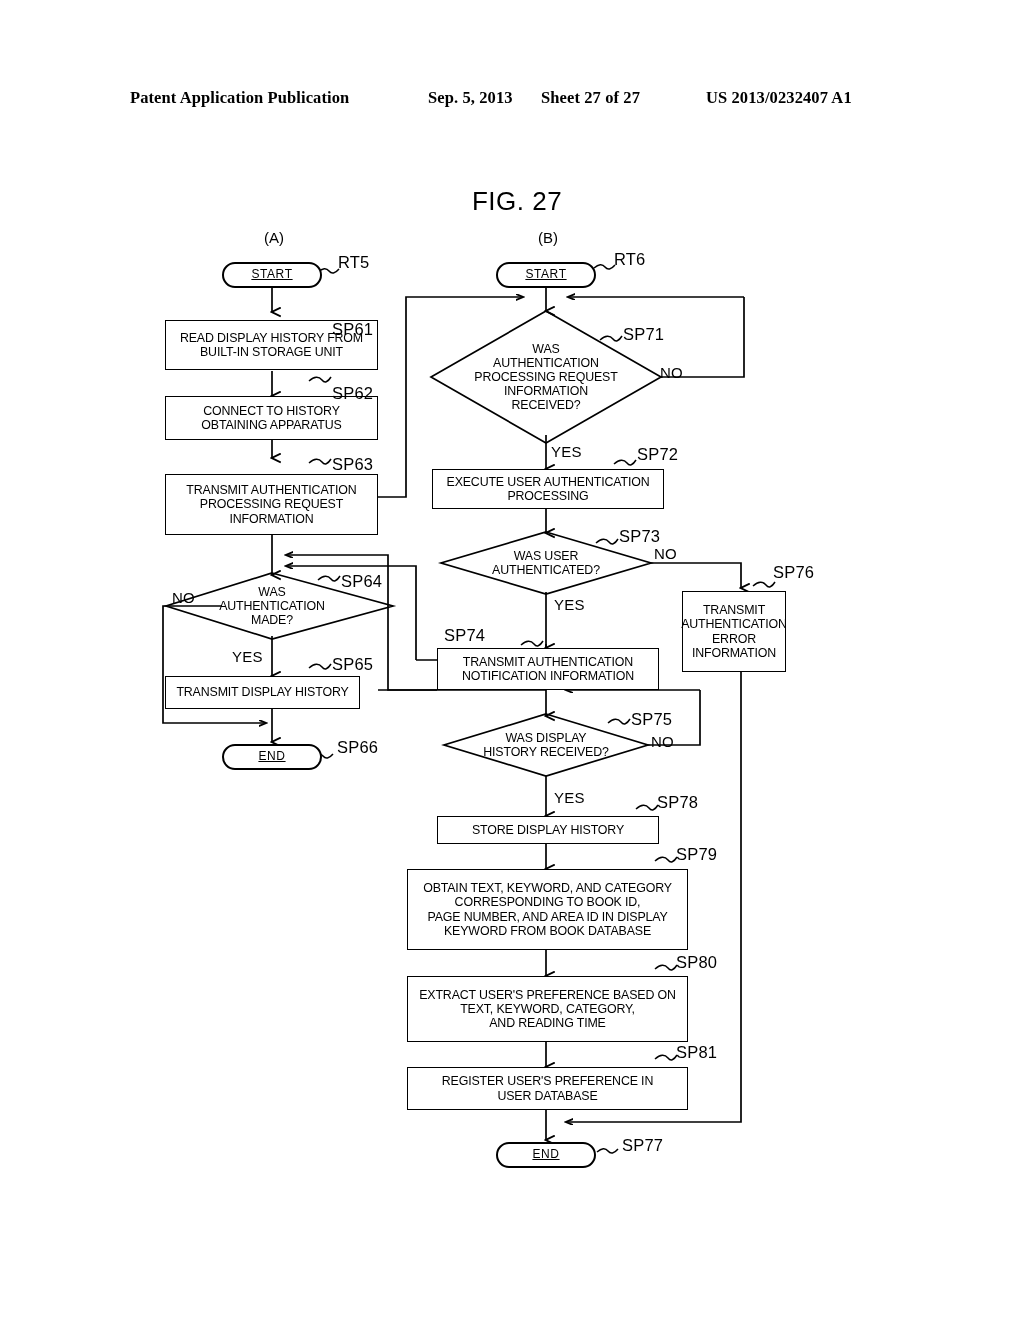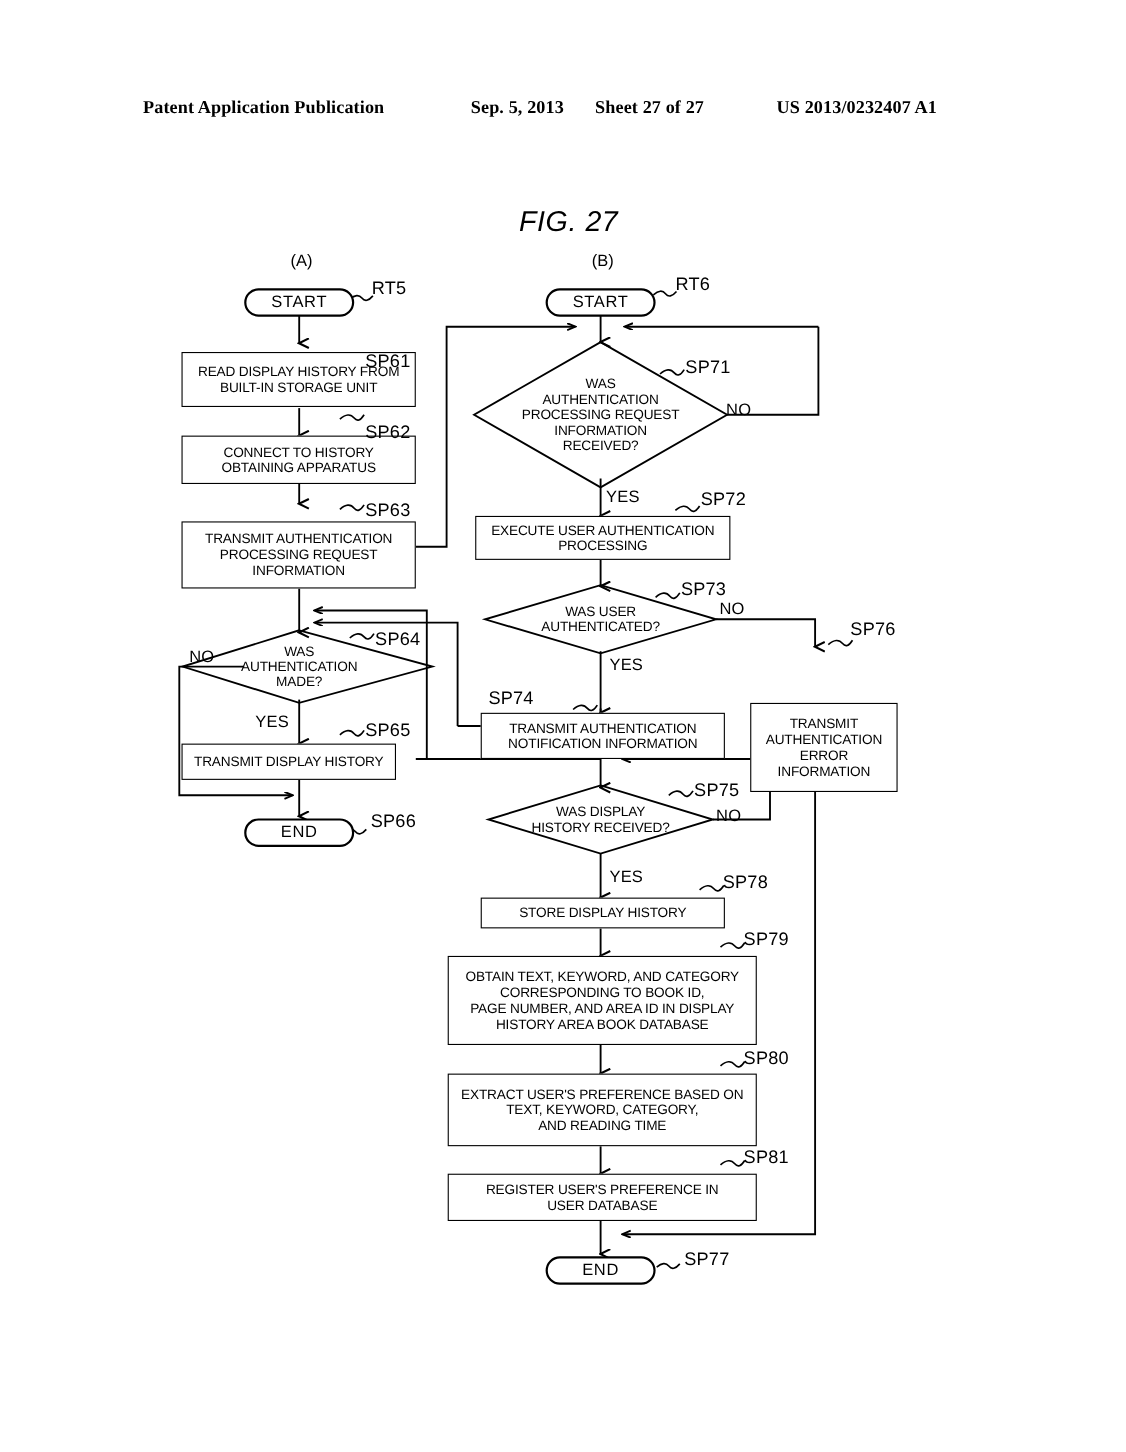--- a/index.html
+++ b/index.html
@@ -41,21 +41,20 @@
 
   
   #fig-title {
     position: absolute;
     left: 0;
     top: 186px;
     width: 1024px;
     text-align: center;
     font-size: 26px;
     letter-spacing: 0.5px;
-    font-style: italic;
   }
   #fig-title-inner { margin-left: 10px; }
 
   
   .col-label {
     position: absolute;
     font-size: 15px;
     text-align: center;
     width: 60px;
   }
@@ -82,22 +81,23 @@
     align-items: center;
     justify-content: center;
     text-align: center;
     font-size: 12.4px;
     line-height: 1.13;
     letter-spacing: -0.15px;
   }
   .node.terminal {
     border-radius: 999px;
     border-width: 2px;
-    font-size: 15px;
+    font-size: 12px;
     letter-spacing: 0.6px;
+    text-decoration: underline;
   }
   .node.process { border-radius: 0px; }
 
   .node-text { display: block; padding: 0 3px; white-space: pre-line; }
 
   
   .diamond-text {
     position: absolute;
     display: flex;
     align-items: center;
@@ -323,21 +323,21 @@
 <div class="step-tag" style="left:619px; top:527px;">SP73</div>
 <div class="branch-label" style="left:654px; top:545px;">NO</div>
 <div class="branch-label" style="left:554px; top:596px;">YES</div>
 
 <div class="node process" style="left:437px; top:648px; width:222px; height:42px;">
   <span class="node-text">TRANSMIT AUTHENTICATION
 NOTIFICATION INFORMATION</span>
 </div>
 <div class="step-tag" style="left:444px; top:626px;">SP74</div>
 
-<div class="node process" style="left:682px; top:591px; width:134px; height:81px;margin-top:48px;">
+<div class="node process" style="left:682px; top:591px; width:104px; height:81px;">
   <span class="node-text">TRANSMIT
 AUTHENTICATION
 ERROR
 INFORMATION</span>
 </div>
 <div class="step-tag" style="left:773px; top:563px;">SP76</div>
 
 <div class="diamond-text" style="left:472px; top:727px; width:148px; height:36px;">WAS DISPLAY
 HISTORY RECEIVED?</div>
 <div class="step-tag" style="left:631px; top:710px;">SP75</div>
@@ -346,21 +346,21 @@
 
 <div class="node process" style="left:437px; top:816px; width:222px; height:28px;">
   <span class="node-text">STORE DISPLAY HISTORY</span>
 </div>
 <div class="step-tag" style="left:657px; top:793px;">SP78</div>
 
 <div class="node process" style="left:407px; top:869px; width:281px; height:81px;">
   <span class="node-text">OBTAIN TEXT, KEYWORD, AND CATEGORY
 CORRESPONDING TO BOOK ID,
 PAGE NUMBER, AND AREA ID IN DISPLAY
-HISTORY AREA BOOK DATABASE</span>
+KEYWORD FROM BOOK DATABASE</span>
 </div>
 <div class="step-tag" style="left:676px; top:845px;">SP79</div>
 
 <div class="node process" style="left:407px; top:976px; width:281px; height:66px;">
   <span class="node-text">EXTRACT USER'S PREFERENCE BASED ON
 TEXT, KEYWORD, CATEGORY,
 AND READING TIME</span>
 </div>
 <div class="step-tag" style="left:676px; top:953px;">SP80</div>
 

